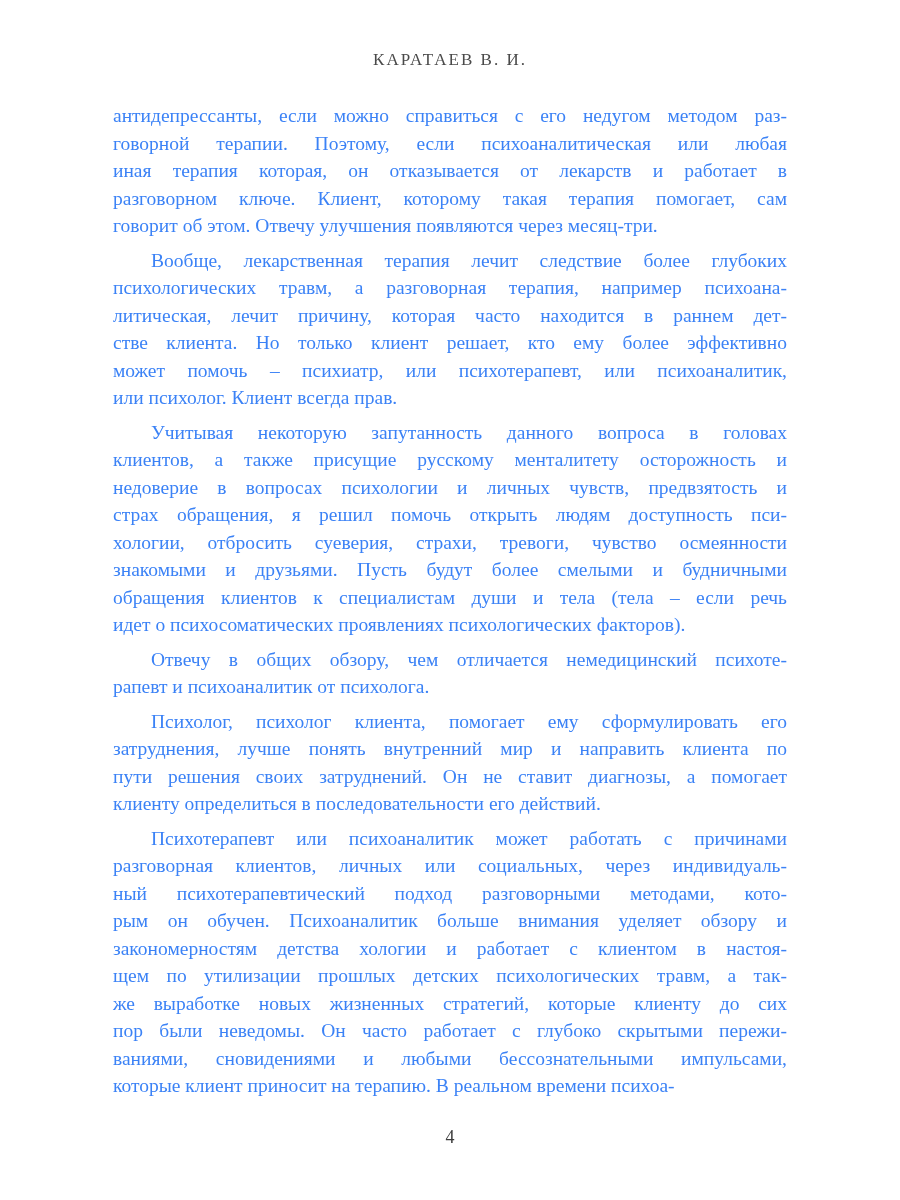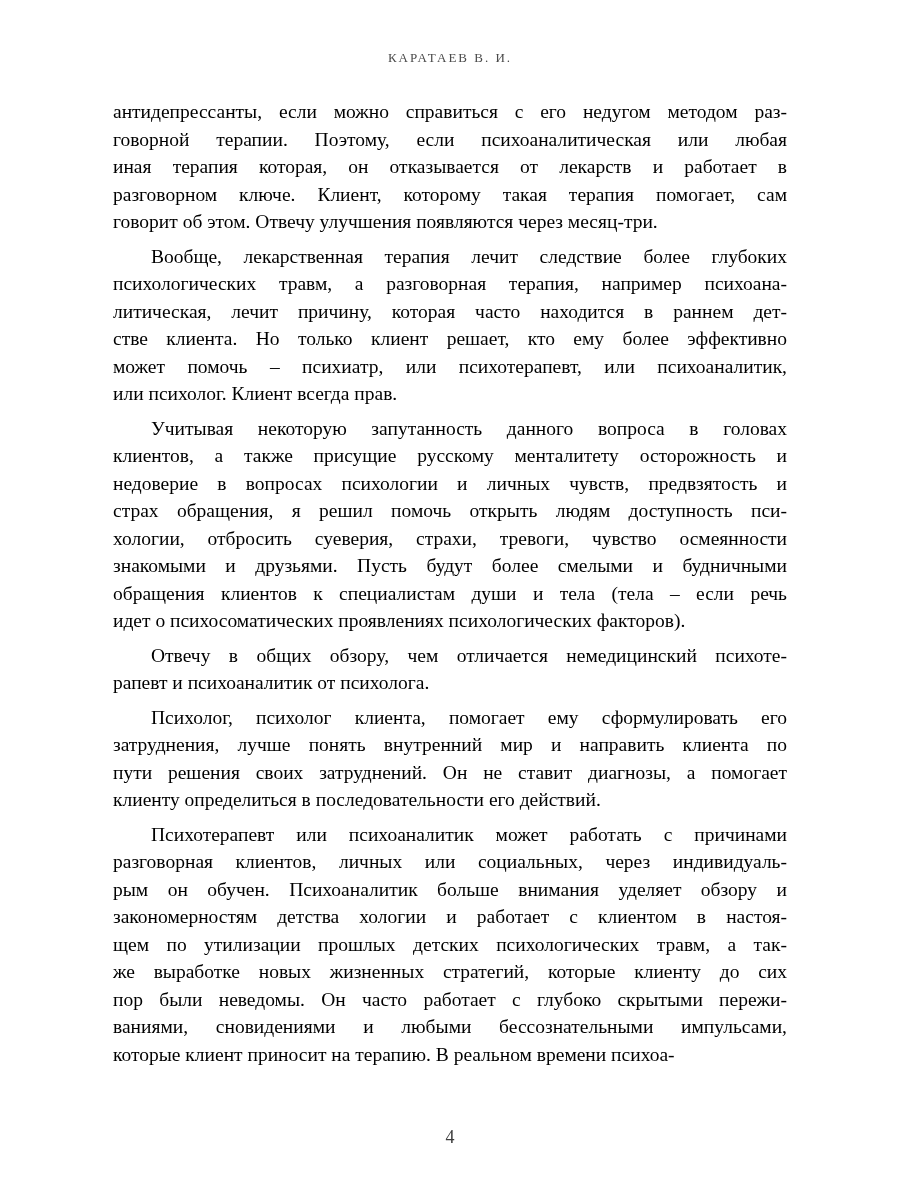--- a/index.html
+++ b/index.html
@@ -17,41 +17,41 @@
   }
   .page {
     position: relative;
     width: 900px;
     height: 1200px;
     box-sizing: border-box;
     padding: 50px 113px 0 113px;
   }
   .running-header {
     text-align: center;
-    font-size: 13px;
+    font-size: 17px;
     letter-spacing: 2px;
     color: #4a4a4a;
     margin-bottom: 32px;
   }
   .text-block {
     width: 674px;
   }
   .paragraph {
     margin: 0;
   }
   .paragraph + .paragraph {
     margin-top: 7px;
   }
   .line {
     font-size: 19.5px;
     line-height: 27.5px;
     text-align: justify;
     text-align-last: justify;
     white-space: normal;
-    color: #000000;
+    color: #3b82f6;
   }
   .line.last {
     text-align-last: left;
   }
   .paragraph.indent .line:first-child {
     text-indent: 38px;
   }
   .page-number {
     position: absolute;
     left: 0;
@@ -100,20 +100,21 @@
       </div>
       <div class="paragraph indent">
         <div class="line">Психолог, психолог клиента, помогает ему сформулировать его</div>
         <div class="line">затруднения, лучше понять внутренний мир и направить клиента по</div>
         <div class="line">пути решения своих затруднений. Он не ставит диагнозы, а помогает</div>
         <div class="line last">клиенту определиться в последовательности его действий.</div>
       </div>
       <div class="paragraph indent">
         <div class="line">Психотерапевт или психоаналитик может работать с причинами</div>
         <div class="line">разговорная клиентов, личных или социальных, через индивидуаль-</div>
+        <div class="line">ный психотерапевтический подход разговорными методами, кото-</div>
         <div class="line">рым он обучен. Психоаналитик больше внимания уделяет обзору и</div>
         <div class="line">закономерностям детства хологии и работает с клиентом в настоя-</div>
         <div class="line">щем по утилизации прошлых детских психологических травм, а так-</div>
         <div class="line">же выработке новых жизненных стратегий, которые клиенту до сих</div>
         <div class="line">пор были неведомы. Он часто работает с глубоко скрытыми пережи-</div>
         <div class="line">ваниями, сновидениями и любыми бессознательными импульсами,</div>
         <div class="line last">которые клиент приносит на терапию. В реальном времени психоа-</div>
       </div>
     </div>
 

